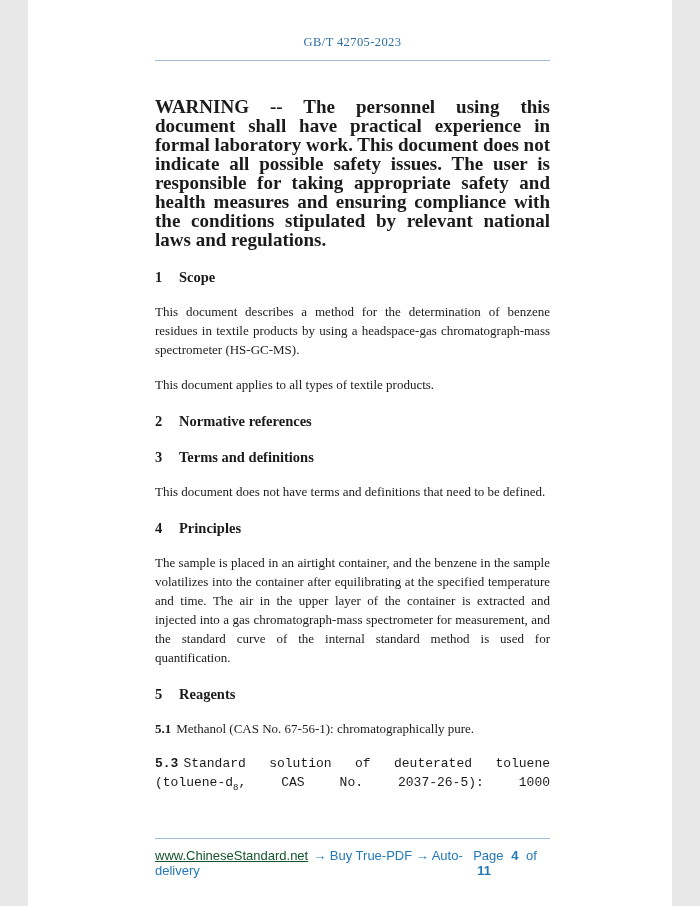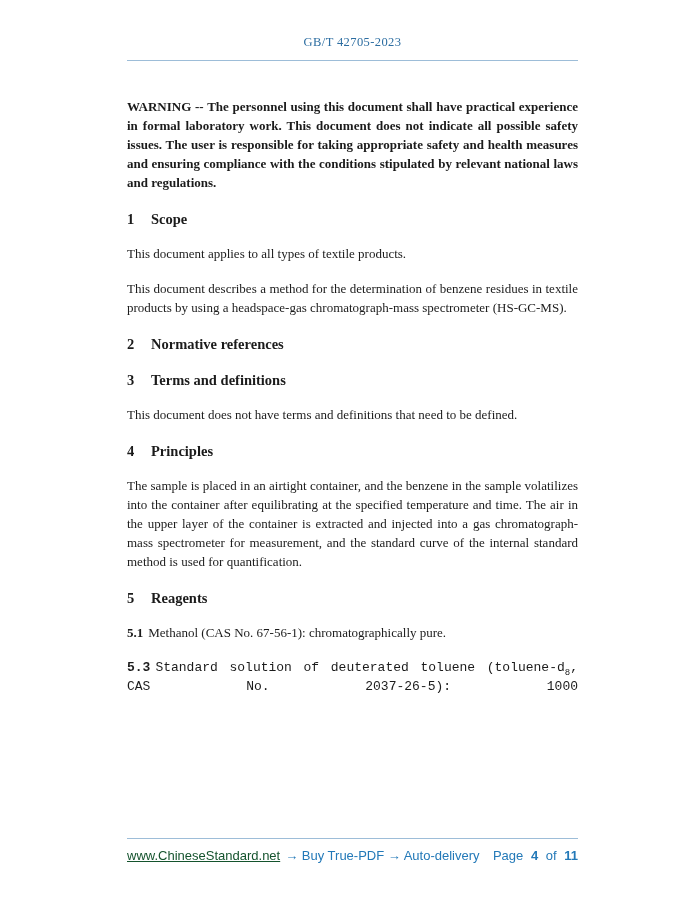--- a/index.html
+++ b/index.html
@@ -1,17 +1,17 @@
 <!DOCTYPE html>
 <html><head>
 <meta charset="utf-8">
 <style>
   html, body { margin: 0; padding: 0; background: #e8e8e8; }
   .page {
-    width: 700px;
+    width: 644px;
     height: 906px;
     background: #ffffff;
     position: relative;
     margin: 0 auto;
     font-family: "Liberation Serif", serif;
     color: #1b1b1b;
     box-sizing: border-box;
     padding: 34px 122px 0 127px;
     overflow: hidden;
   }
@@ -29,21 +29,21 @@
   }
   .page-title {
     margin-top: 30px;
     text-align: center;
     font-size: 16px;
     line-height: 20px;
     font-weight: bold;
   }
   .warning {
     margin-top: 36px;
-    font-size: 13px;
+    font-size: 19px;
     line-height: 19px;
     font-weight: bold;
     text-align: justify;
   }
   .sec-heading {
     margin-top: 18px;
     font-size: 14.5px;
     line-height: 18px;
     font-weight: bold;
   }
@@ -90,22 +90,22 @@
 
   <div class="doc-code">GB/T 42705-2023</div>
   <hr class="header-rule">
 
 
   <p class="warning">WARNING -- The personnel using this document shall have practical experience in formal laboratory work. This document does not indicate all possible safety issues. The user is responsible for taking appropriate safety and health measures and ensuring compliance with the conditions stipulated by relevant national laws and regulations.</p>
 
   <div class="sec-heading">
     <span class="sec-num">1</span><span>Scope</span>
   </div>
+  <p class="body-p">This document describes a method for the determination of benzene residues in textile products by using a headspace-gas chromatograph-mass spectrometer (HS-GC-MS).</p>
   <p class="body-p">This document applies to all types of textile products.</p>
-  <p class="body-p">This document describes a method for the determination of benzene residues in textile products by using a headspace-gas chromatograph-mass spectrometer (HS-GC-MS).</p>
 
   <div class="sec-heading">
     <span class="sec-num">2</span><span>Normative references</span>
   </div>
 
   <div class="sec-heading">
     <span class="sec-num">3</span><span>Terms and definitions</span>
   </div>
   <p class="body-p">This document does not have terms and definitions that need to be defined.</p>
 

